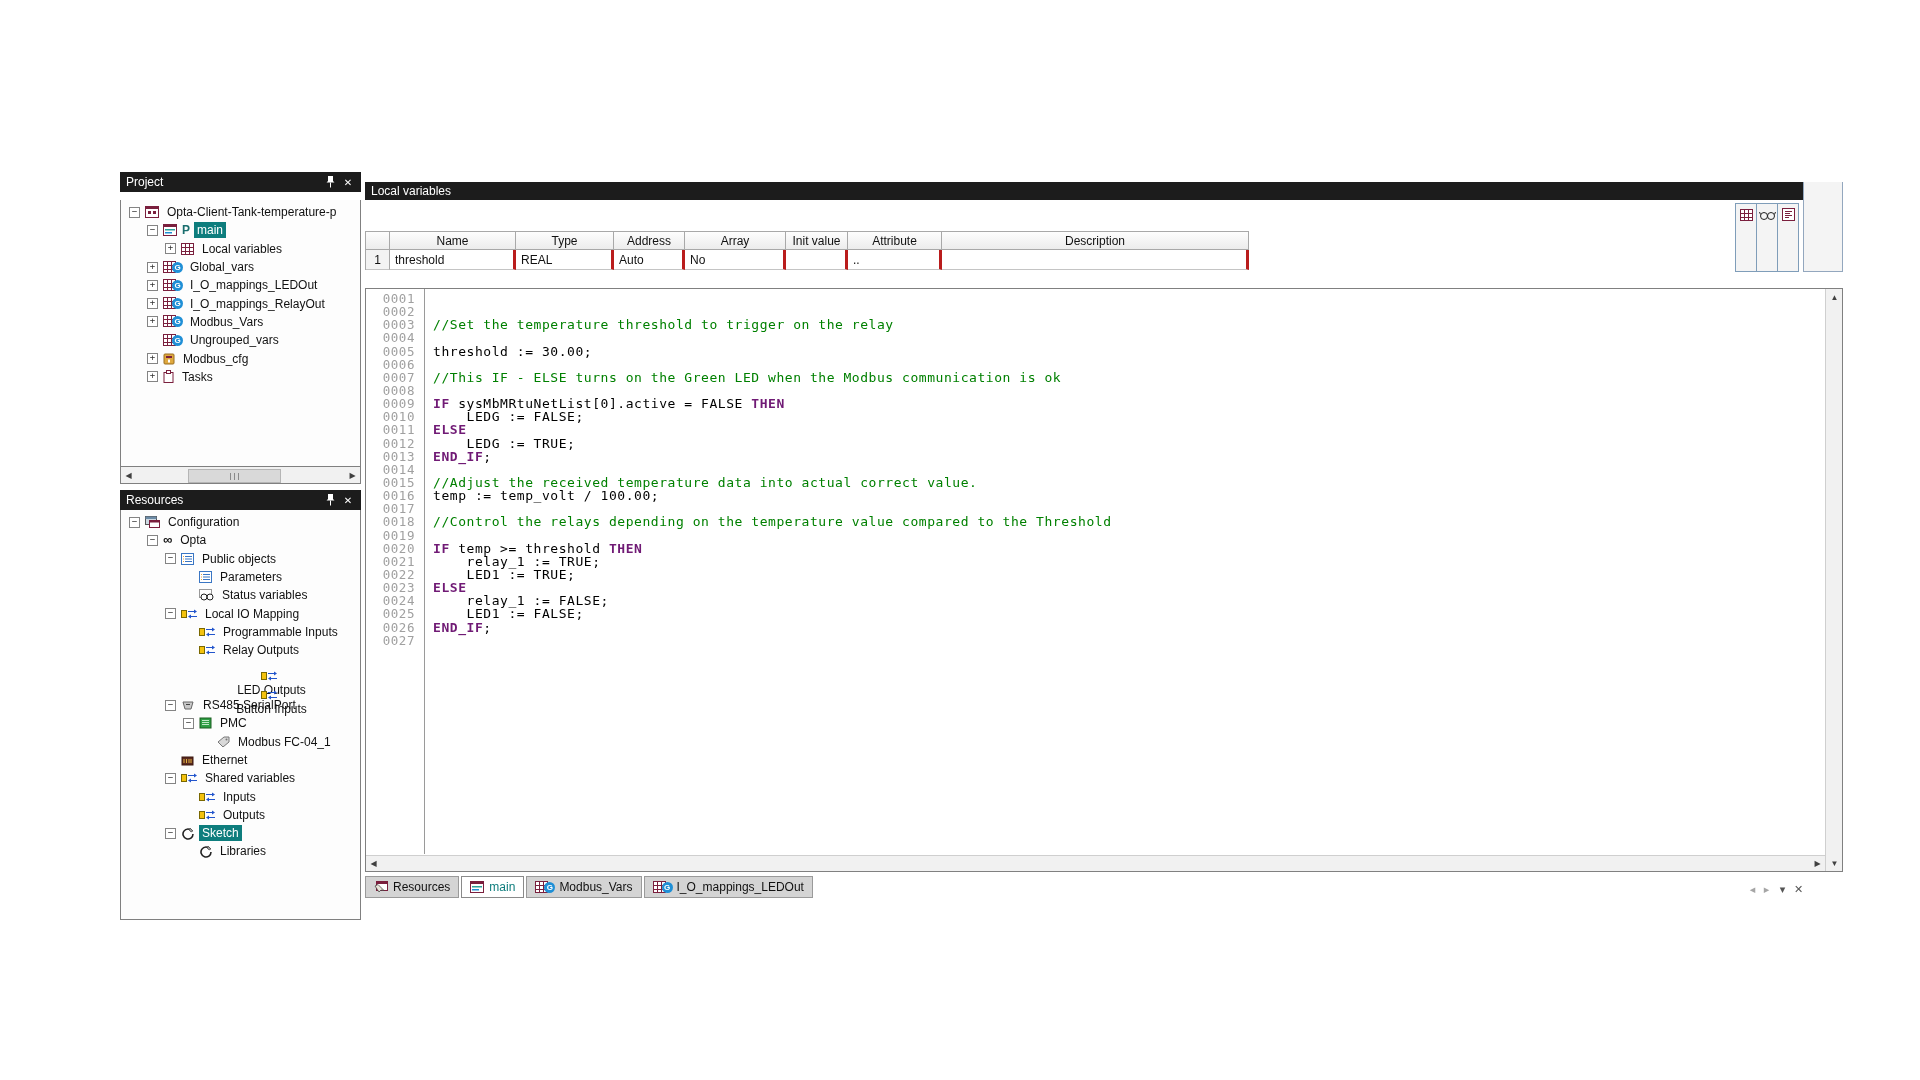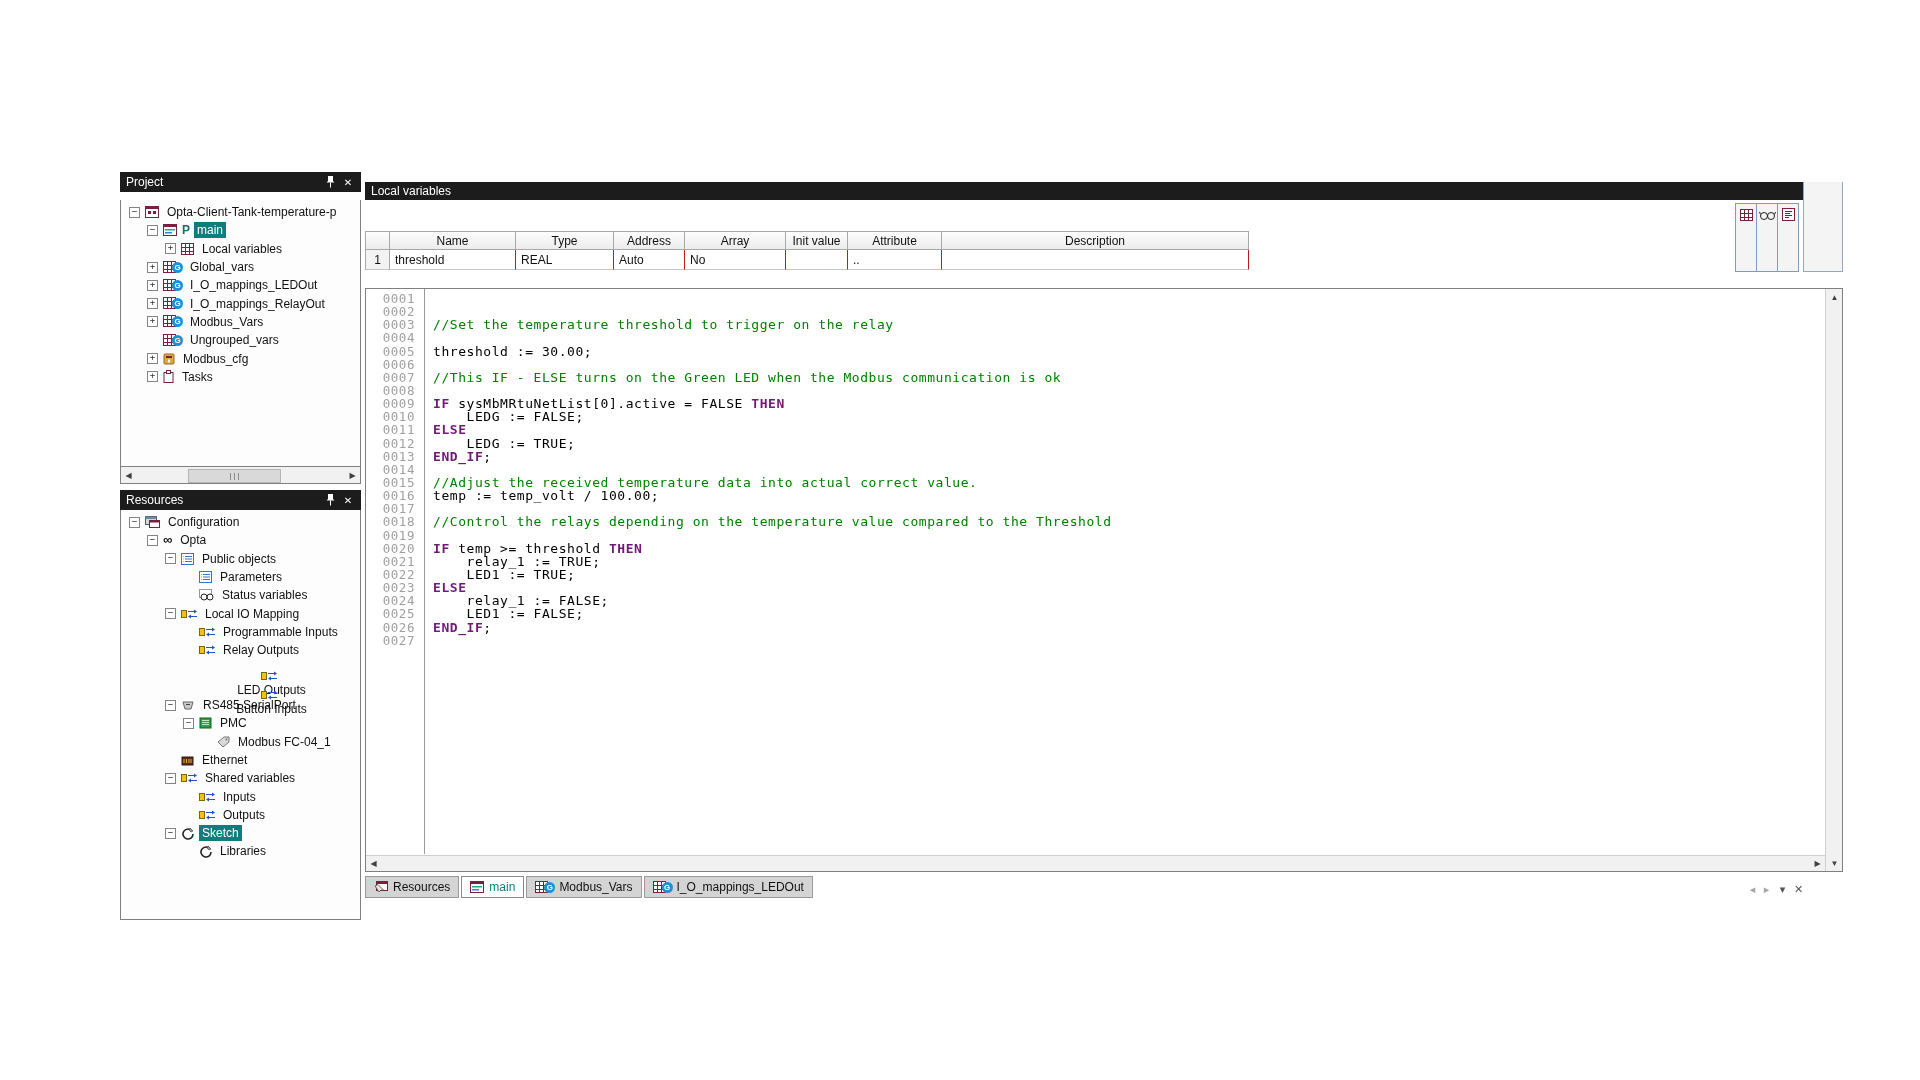--- a/index.html
+++ b/index.html
@@ -26,21 +26,21 @@
   
   .sbar{background:#f1f1f1;}
   .sarrow{position:absolute;display:flex;align-items:center;justify-content:center;
           font-size:8px;color:#404040;background:#f1f1f1;cursor:pointer;}
   .sthumb{position:absolute;background:#d9d9d9;border:1px solid #b5b5b5;display:flex;
           align-items:center;justify-content:center;cursor:pointer;}
   .grip{width:9px;height:7px;background:repeating-linear-gradient(90deg,#8a8a8a 0 1px,transparent 1px 4px);}
   
   #vars-table{font-size:12px;border-top:1px solid #a8a8a8;border-left:1px solid #a8a8a8;background:#fff;}
   .vt-row{display:flex;}
-  .vt-cell{box-sizing:border-box;border-right:1px solid #b91c1c;border-bottom:1px solid #c4c4c4;
+  .vt-cell{box-sizing:border-box;border-right:3px solid #b91c1c;border-bottom:1px solid #c4c4c4;
            padding:0 5px;display:flex;align-items:center;overflow:hidden;white-space:nowrap;}
   .vt-head .vt-cell{background:linear-gradient(#fdfdfd,#ececec);border-right:1px solid #a8a8a8;
            border-bottom:1px solid #a8a8a8;justify-content:center;height:18px;}
   .vt-data .vt-cell{height:20px;}
   .vt-data .vt-cell.rownum{background:#f3f3f3;justify-content:center;border-right:1px solid #a8a8a8;}
   
   .strip{width:22px;border:1px solid #7f9db9;background:#f4f4f4;display:flex;
          justify-content:center;align-items:flex-start;padding-top:3px;box-sizing:border-box;margin-right:-1px;}
   
   #editor{border:1px solid #808080;background:#fff;}

